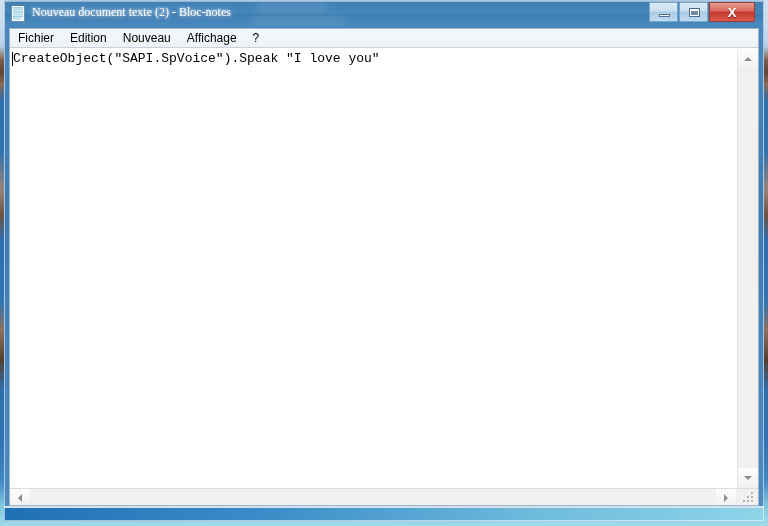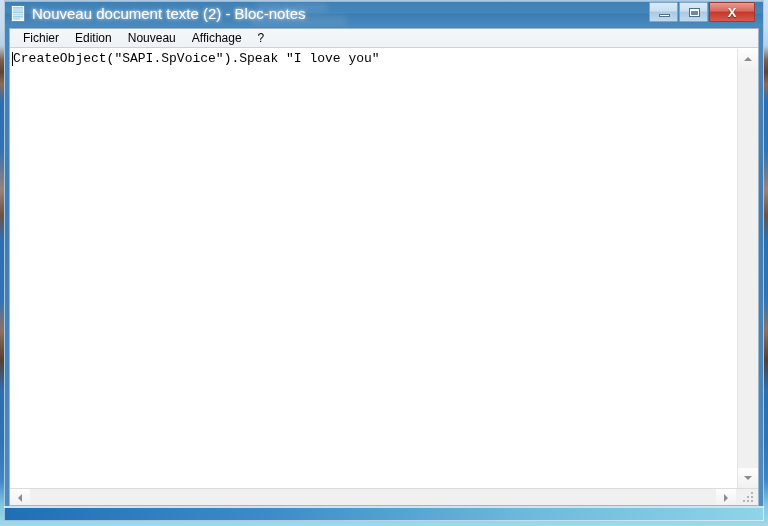--- a/index.html
+++ b/index.html
@@ -109,25 +109,25 @@
 
   #appicon {
     position: absolute;
     left: 5px; top: 4px;
     width: 17px; height: 17px;
   }
 
   #titletext {
     position: absolute;
     left: 27px; top: 4px;
-    font-size: 15px;
+    font-size: 12px;
     color: #ffffff;
     white-space: nowrap;
     text-shadow: 0 0 3px rgba(255,255,255,0.85), 0 0 6px rgba(220,235,250,0.6), 0 1px 0 rgba(0,0,0,0.12);
-    font-family: Liberation Sans, sans-serif;
+    font-family: Liberation Serif, serif;
   }
 
   
   #winctrls {
     position: absolute;
     right: 8px; top: 1px;
     display: flex;
     height: 21px;
   }
   .wbtn {
@@ -190,21 +190,20 @@
 
   
   #menubar {
     position: absolute;
     left: 0; top: 0;
     width: 100%; height: 19px;
     background: linear-gradient(to bottom, #f4f7fa 0%, #eef2f6 100%);
     border-bottom: 1px solid #c5d3de;
     display: flex;
     align-items: center;
-    padding-left: 5px;
     box-sizing: border-box;
   }
   .menu-item {
     font-size: 12px;
     color: #000000;
     padding: 1px 8px 2px 8px;
     white-space: nowrap;
     font-family: "Liberation Sans", sans-serif;
     cursor: default;
   }

